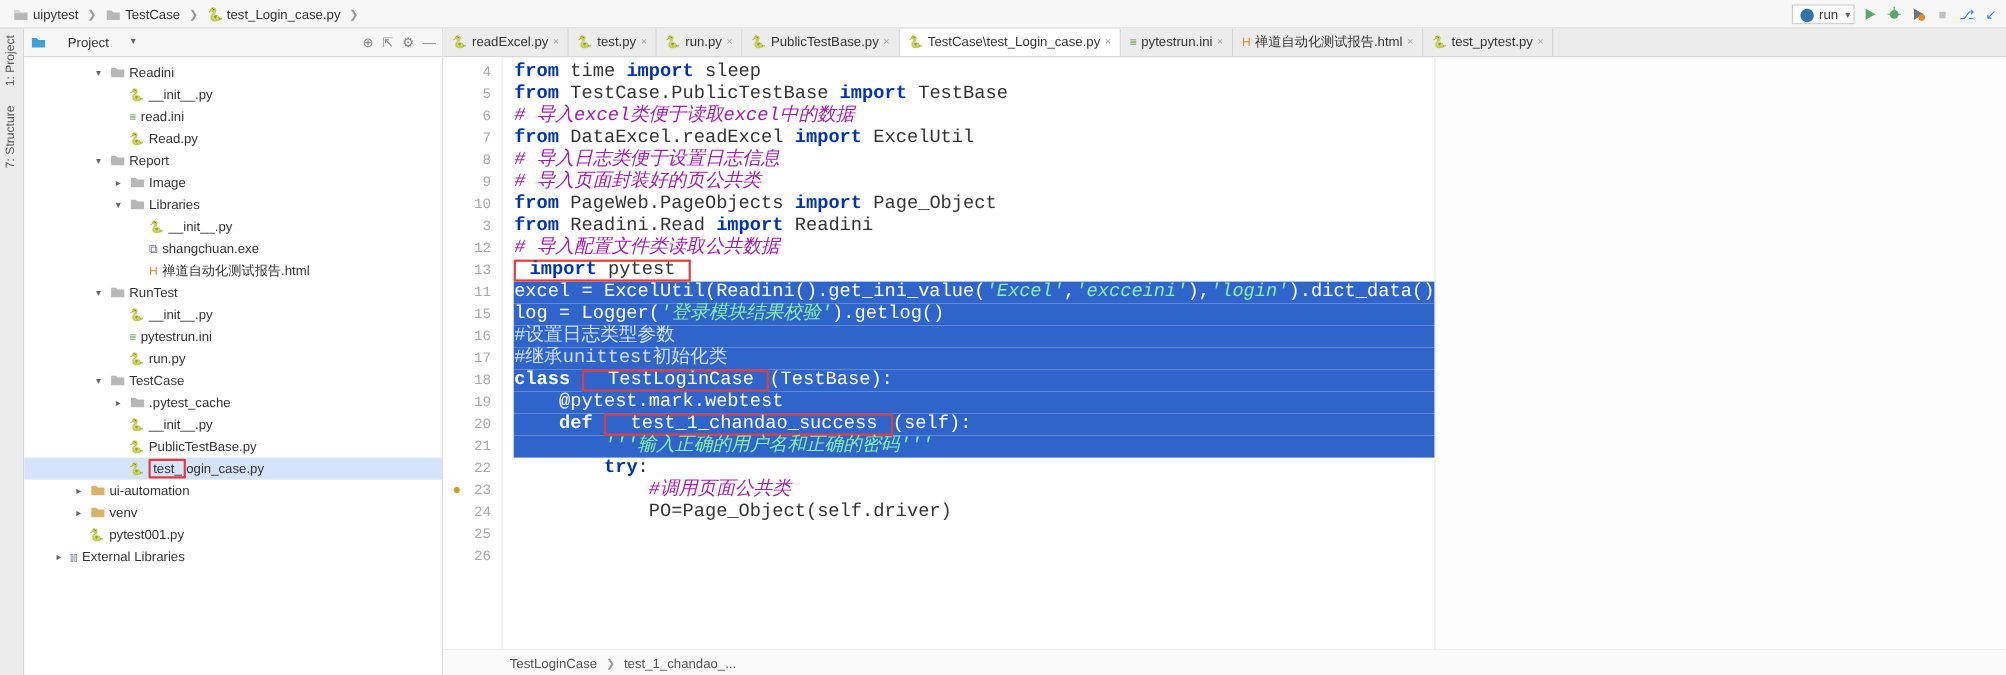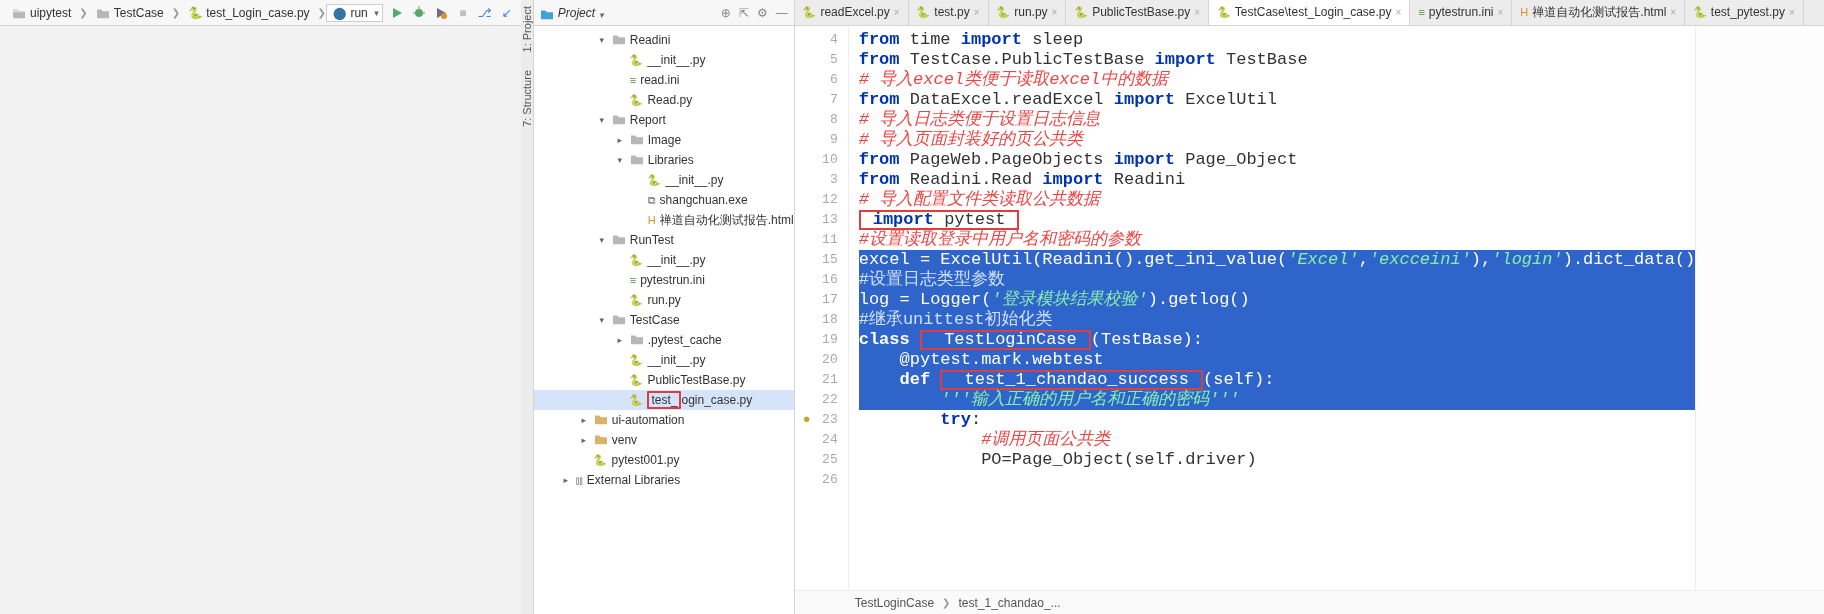--- a/index.html
+++ b/index.html
@@ -1,17 +1,17 @@
 <!DOCTYPE html>
 <html><head>
 <meta charset="utf-8">
 <style>
   * { margin: 0; padding: 0; box-sizing: border-box; }
   body { font-family: -apple-system, "Segoe UI", Arial, sans-serif; font-size: 12px; background: #f2f2f2; color: #333; overflow: hidden; }
-  .main-wrap { display: flex; flex-direction: row; width: 1824px; height: 614px; }
+  .main-wrap { display: flex; flex-direction: column; width: 1824px; height: 614px; }
   
   .topbar { height: 26px; background: #f7f7f7; border-bottom: 1px solid #d4d4d4; display: flex; align-items: center; justify-content: space-between; padding: 0 6px; }
   .breadcrumbs { display: flex; align-items: center; gap: 2px; font-size: 12px; }
   .crumb { padding: 2px 6px; display: flex; align-items: center; gap: 4px; }
   .crumb-sep { color: #999; font-size: 10px; }
   .fodr-icon { width: 14px; height: 12px; display: inline-block; }
   .fodr-icon svg { width: 100%; height: 100%; }
   .pyfile-icon { width: 14px; height: 14px; display: inline-block; }
   .topright { display: flex; align-items: center; gap: 6px; }
   .run-drop { border: 1px solid #ccc; background: #fff; padding: 1px 14px 1px 6px; font-size: 12px; display: flex; align-items: center; gap: 4px; position: relative; }
@@ -20,40 +20,40 @@
   .play { color: #59a869; }
   .bug { color: #59a869; }
   
   .body-split { display: flex; flex: 1; overflow: hidden; }
   
   .leftrail { width: 22px; background: #ececec; border-right: 1px solid #d4d4d4; display: flex; flex-direction: column; align-items: center; padding-top: 6px; font-size: 11px; }
   .rail-item { writing-mode: vertical-rl; transform: rotate(180deg); margin-bottom: 18px; color: #555; cursor: pointer; display: flex; align-items: center; gap: 4px;}
   
   .project-panel { width: 390px; background: #fff; border-right: 1px solid #d4d4d4; display: flex; flex-direction: column; }
   .panel-head { height: 26px; border-bottom: 1px solid #d4d4d4; display: flex; align-items: center; justify-content: space-between; padding: 0 6px; background: #f7f7f7; }
-  .panel-head-left { display: flex; align-items: flex-end; gap: 4px; font-style: italic; }
+  .panel-head-left { display: flex; align-items: flex-start; gap: 20px; }
   .panel-head-right { display: flex; align-items: center; gap: 8px; color: #888; }
   .tree { flex: 1; overflow: auto; padding: 4px 0; }
   .tree-row { display: flex; align-items: center; height: 20px; padding-left: 8px; gap: 4px; white-space: nowrap; cursor: pointer; }
   .tree-row.selected { background: #d5e4fb; }
   .expander { width: 12px; display: inline-flex; justify-content: center; color: #666; font-size: 9px; }
   .tree-label { font-size: 12px; }
   .redbox { border: 2.5px solid #e03e3e; border-radius: 1px; padding: 0 2px; }
   
   .editor-area { flex: 1; display: flex; flex-direction: column; background: #fff; }
   .tabs { height: 26px; display: flex; align-items: flex-end; border-bottom: 1px solid #d4d4d4; background: #ececec; overflow: hidden; }
   .tab { display: flex; align-items: center; gap: 4px; padding: 4px 8px; font-size: 12px; border-right: 1px solid #d4d4d4; background: #ececec; height: 26px; cursor: pointer; }
   .tab.active { background: #fff; border-bottom: 2px solid #fff; position: relative; top:1px; }
   .tab-close { color: #aaa; font-size: 10px; }
   .editor-body { flex: 1; display: flex; overflow: hidden; position: relative; }
   .gutter { width: 54px; background: #fff; border-right: 1px solid #eee; text-align: right; padding: 4px 10px 4px 4px; color: #aaa; font-family: "Courier New", monospace; font-size: 13px; line-height: 20px; }
   .code { flex: 1; font-family: "Courier New", monospace; font-size: 17px; line-height: 20px; padding: 4px 0 4px 10px; position: relative; }
   .line { height: 20px; white-space: pre; }
   .kw { color: #0033b3; font-weight: bold; }
-  .cm { color: #ef4444; font-style: italic; }
+  .cm { color: #a21caf; font-style: italic; }
   .str { color: #067d17; }
   .hl-sel { background: #2f65ca; color: #fff; display: block; }
   .hl-sel .kw { color: #fff; font-weight: bold; }
   .hl-sel .str { color: #86efac; font-style: italic; }
   .hl-sel .cm { color: #cfe0ff; font-style: normal; }
   .red-inline { border: 2.5px solid #e03e3e; padding: 0 12px; display: inline-block; line-height: 16px;}
   .gutter-dot { position: relative; }
   .gutter-dot::before { content: "●"; color: #c9a227; position: absolute; left: 4px; }
   
   .status-crumb { height: 24px; border-top: 1px solid #eee; display: flex; align-items: center; padding-left: 60px; font-size: 12px; color: #555; gap: 8px; background: #fafafa;}
@@ -352,24 +352,23 @@
             <div class="line"><span class="kw">from</span> time <span class="kw">import</span> sleep</div>
             <div class="line"><span class="kw">from</span> TestCase.PublicTestBase <span class="kw">import</span> TestBase</div>
             <div class="line"><span class="cm"># 导入excel类便于读取excel中的数据</span></div>
             <div class="line"><span class="kw">from</span> DataExcel.readExcel <span class="kw">import</span> ExcelUtil</div>
             <div class="line"><span class="cm"># 导入日志类便于设置日志信息</span></div>
             <div class="line"><span class="cm"># 导入页面封装好的页公共类</span></div>
             <div class="line"><span class="kw">from</span> PageWeb.PageObjects <span class="kw">import</span> Page_Object</div>
             <div class="line"><span class="kw">from</span> Readini.Read <span class="kw">import</span> Readini</div>
             <div class="line"><span class="cm"># 导入配置文件类读取公共数据</span></div>
             <div class="line"><span class="red-inline"><span class="kw">import</span> pytest</span></div>
-            <div class="line"><span class="cm">#设置读取登录中用户名和密码的参数</span></div>
             <div class="line hl-sel">excel = ExcelUtil(Readini().get_ini_value(<span class="str">'Excel'</span>,<span class="str">'excceini'</span>),<span class="str">'login'</span>).dict_data()</div>
+            <div class="line hl-sel">log = Logger(<span class="str">'登录模块结果校验'</span>).getlog()</div>
             <div class="line hl-sel"><span class="cm">#设置日志类型参数</span></div>
-            <div class="line hl-sel">log = Logger(<span class="str">'登录模块结果校验'</span>).getlog()</div>
             <div class="line hl-sel"><span class="cm">#继承unittest初始化类</span></div>
             <div class="line hl-sel"><span class="kw">class</span> <span class="red-inline" style="color:#fff;background:#2f65ca;"> TestLoginCase</span>(TestBase):</div>
             <div class="line hl-sel">    @pytest.mark.webtest</div>
             <div class="line hl-sel">    <span class="kw">def</span> <span class="red-inline" style="color:#fff;background:#2f65ca;"> test_1_chandao_success</span>(self):</div>
             <div class="line hl-sel">        <span class="str">'''输入正确的用户名和正确的密码'''</span></div>
             <div class="line">        <span class="kw">try</span>:</div>
             <div class="line">            <span class="cm">#调用页面公共类</span></div>
             <div class="line">            PO=Page_Object(self.driver)</div>
           </div>
         <div class="preview-col"></div>

